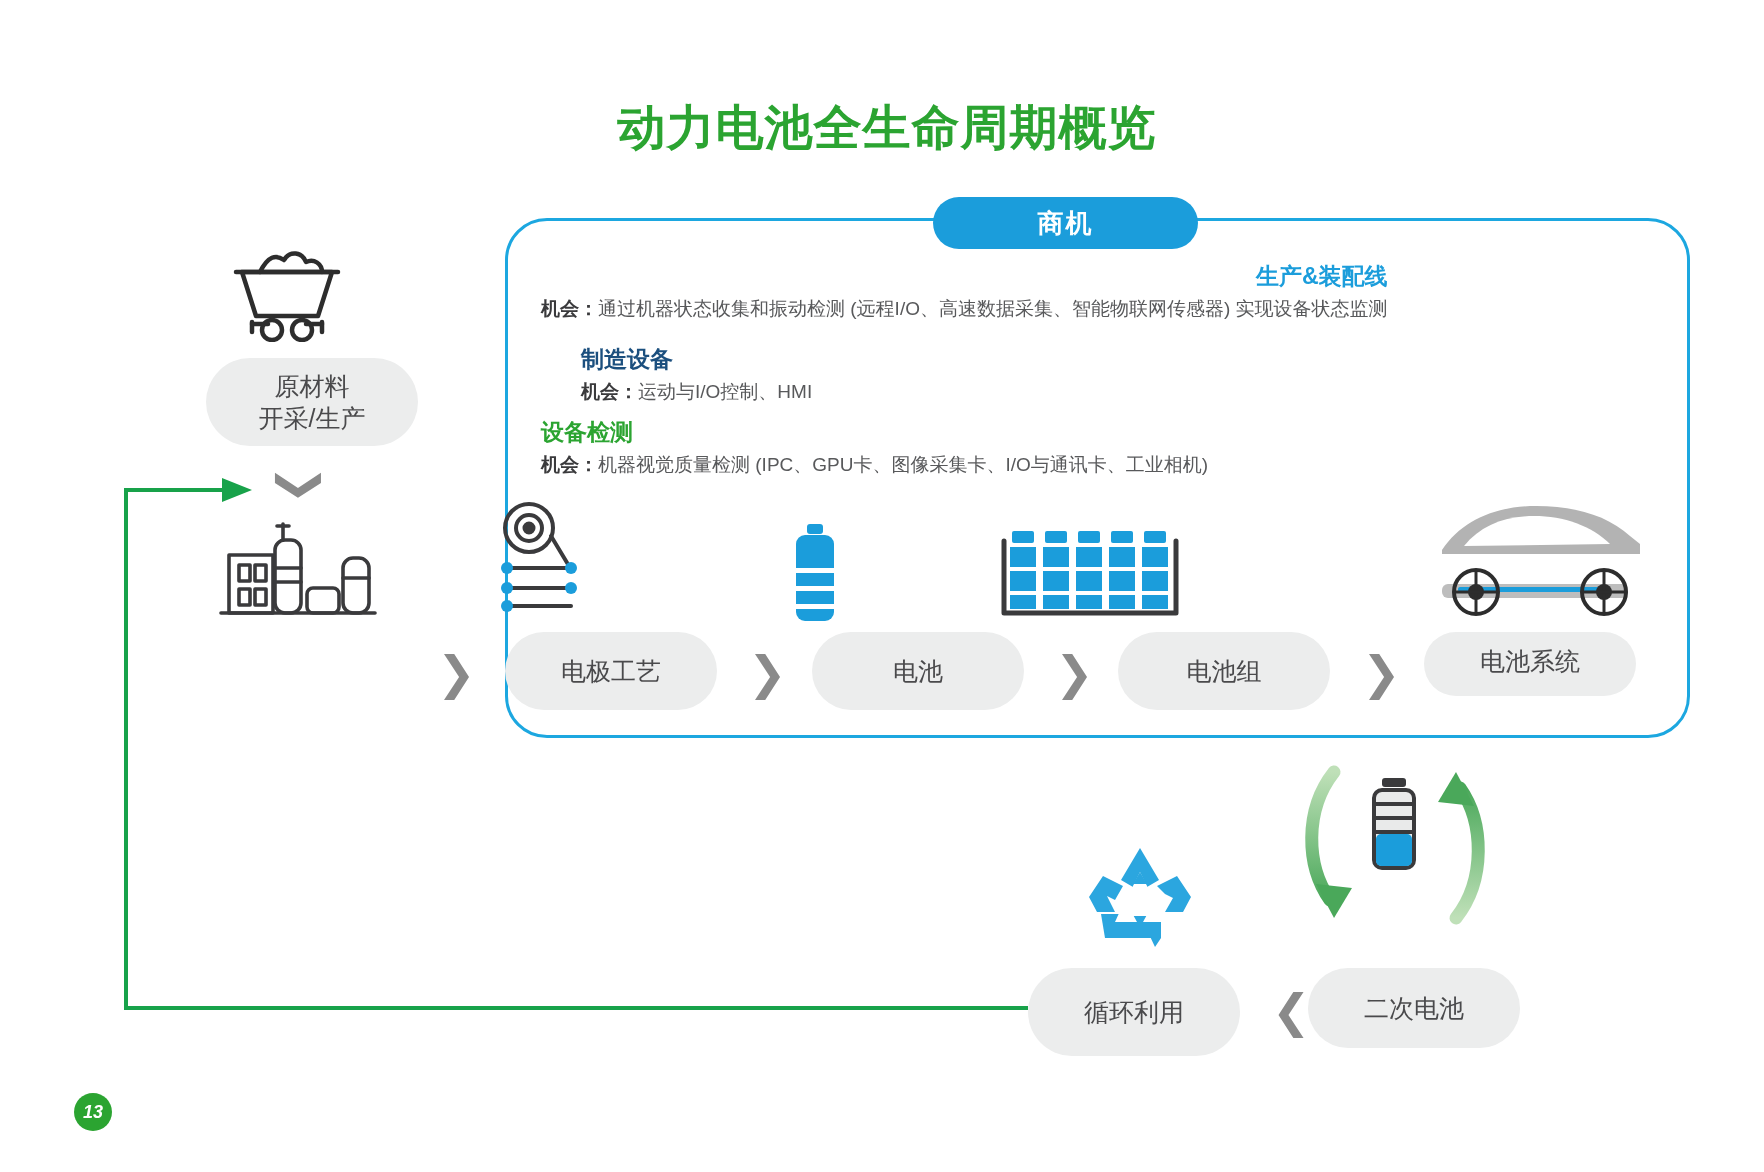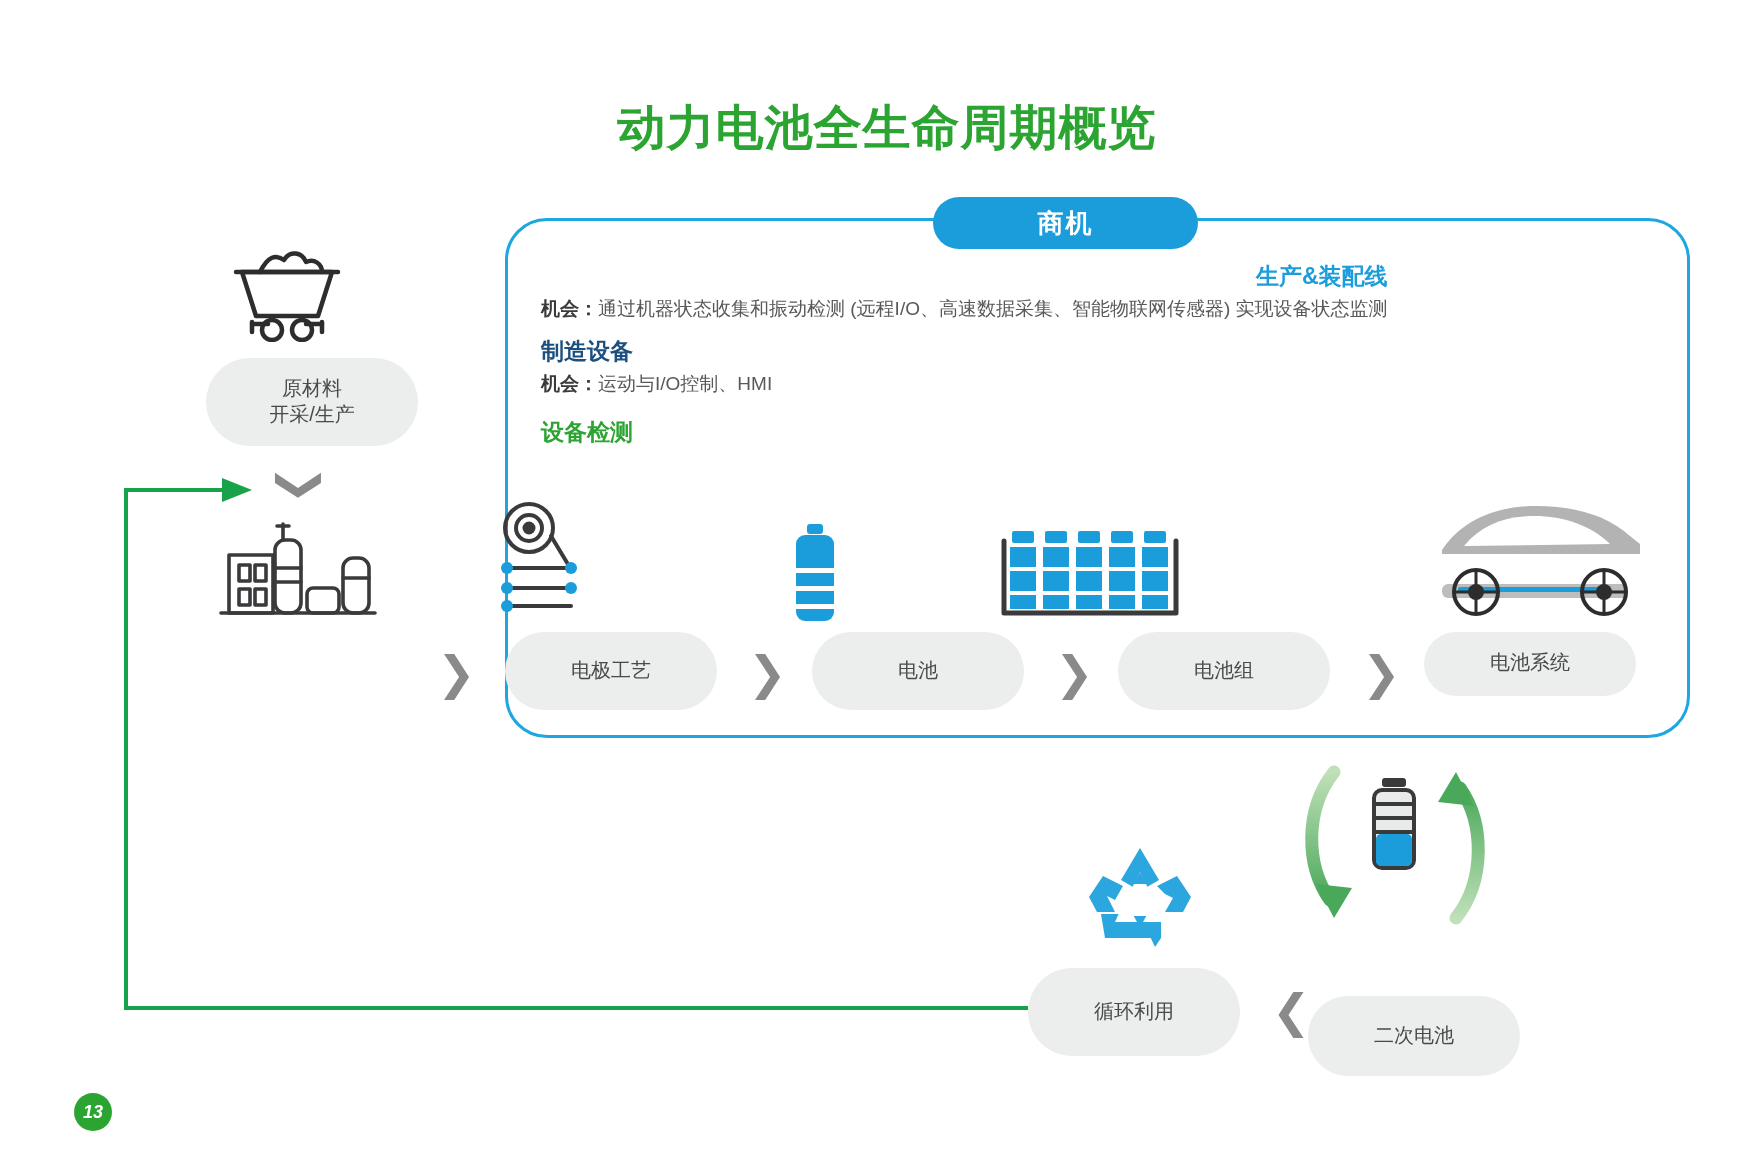--- a/index.html
+++ b/index.html
@@ -37,30 +37,30 @@
 
   
   .opp-block{position:absolute;left:541px;}
   .opp-head{font-size:23px;font-weight:bold;line-height:1.25;margin:0 0 6px 0;}
   .opp-head.c-blue{color:#1b9ddb;}
   .opp-head.c-navy{color:#1b4f7e;}
   .opp-head.c-green{color:#2ba431;}
   .opp-body{font-size:19px;color:#58595b;line-height:1.3;white-space:nowrap;}
   .opp-body b{color:#3a3a3c;font-weight:bold;}
   #opp-0{top:262px;text-align:right;}
-  #opp-1{top:337px;}
+  #opp-1{top:345px;margin-left:40px;}
   #opp-2{top:418px;}
 
   
   .pill{
     position:absolute;
     background:#eceded;border-radius:46px;
     display:flex;align-items:center;justify-content:center;
     text-align:center;
-    color:#4a4a4c;font-size:20px;line-height:1.28;
+    color:#4a4a4c;font-size:25px;line-height:1.28;
     box-sizing:border-box;
   }
 
   
   .chev{position:absolute;color:#8a8a8a;font-size:46px;font-weight:bold;line-height:1;}
 
   
   .icon-slot{position:absolute;}
 
   
@@ -92,20 +92,21 @@
     <div class="opp-body"><b>机会：</b><span>通过机器状态收集和振动检测 (远程I/O、高速数据采集、智能物联网传感器) 实现设备状态监测</span></div>
   </div>
 
   <div class="opp-block" id="opp-1">
     <div class="opp-head c-navy">制造设备</div>
     <div class="opp-body"><b>机会：</b><span>运动与I/O控制、HMI</span></div>
   </div>
 
   <div class="opp-block" id="opp-2">
     <div class="opp-head c-green">设备检测</div>
+    <div class="opp-body"><b>机会：</b><span>机器视觉质量检测 (IPC、GPU卡、图像采集卡、I/O与通讯卡、工业相机)</span></div>
   </div>
 
   <div class="icon-slot" style="left:222px;top:232px;width:130px;height:110px;">
     <svg viewBox="0 0 130 110" width="130" height="110">
       <g fill="none" stroke="#2d2d2d" stroke-width="4.5" stroke-linecap="round" stroke-linejoin="round">
         <path d="M20 40 L110 40 L96 84 L34 84 Z"></path>
         <path d="M14 40 L116 40"></path>
         <path d="M38 40 C46 24 54 22 62 28 C68 18 80 20 84 30 C92 26 100 32 100 40"></path>
         <path d="M30 90 L30 100"></path>
         <path d="M100 90 L100 100"></path>
@@ -301,21 +302,21 @@
       </g>
     </svg>
   </div>
 
   <div class="pill" style="left:1028px;top:968px;width:212px;height:88px;">
     <span class="nowrap">循环利用</span>
   </div>
 
   <div class="chev" style="left:1272px;top:988px;">❮</div>
 
-  <div class="pill" style="left:1308px;top:996px;width:212px;height:80px;">
+  <div class="pill" style="left:1308px;top:968px;width:212px;height:80px;">
     <span class="nowrap">二次电池</span>
   </div>
 
   <svg class="icon-slot" style="left:0;top:0;width:1764px;height:1172px;pointer-events:none;" viewBox="0 0 1764 1172">
     <path d="M1028 1008 L126 1008 L126 490 L228 490" fill="none" stroke="#18a24a" stroke-width="4"></path>
     <path d="M222 478 L252 490 L222 502 Z" fill="#18a24a"></path>
   </svg>
 
   <div id="page-number">
     <span>13</span>

